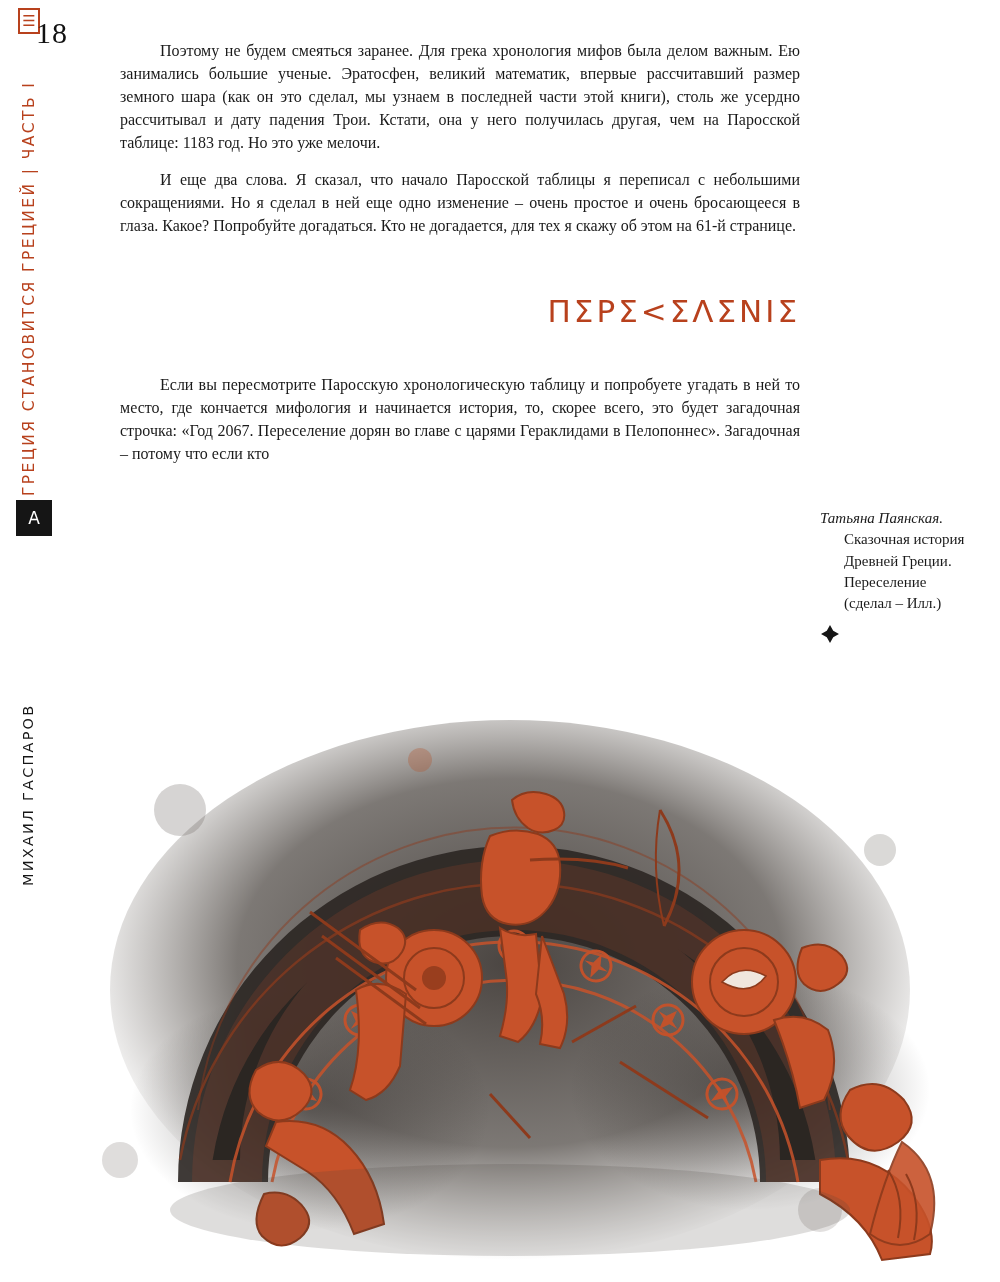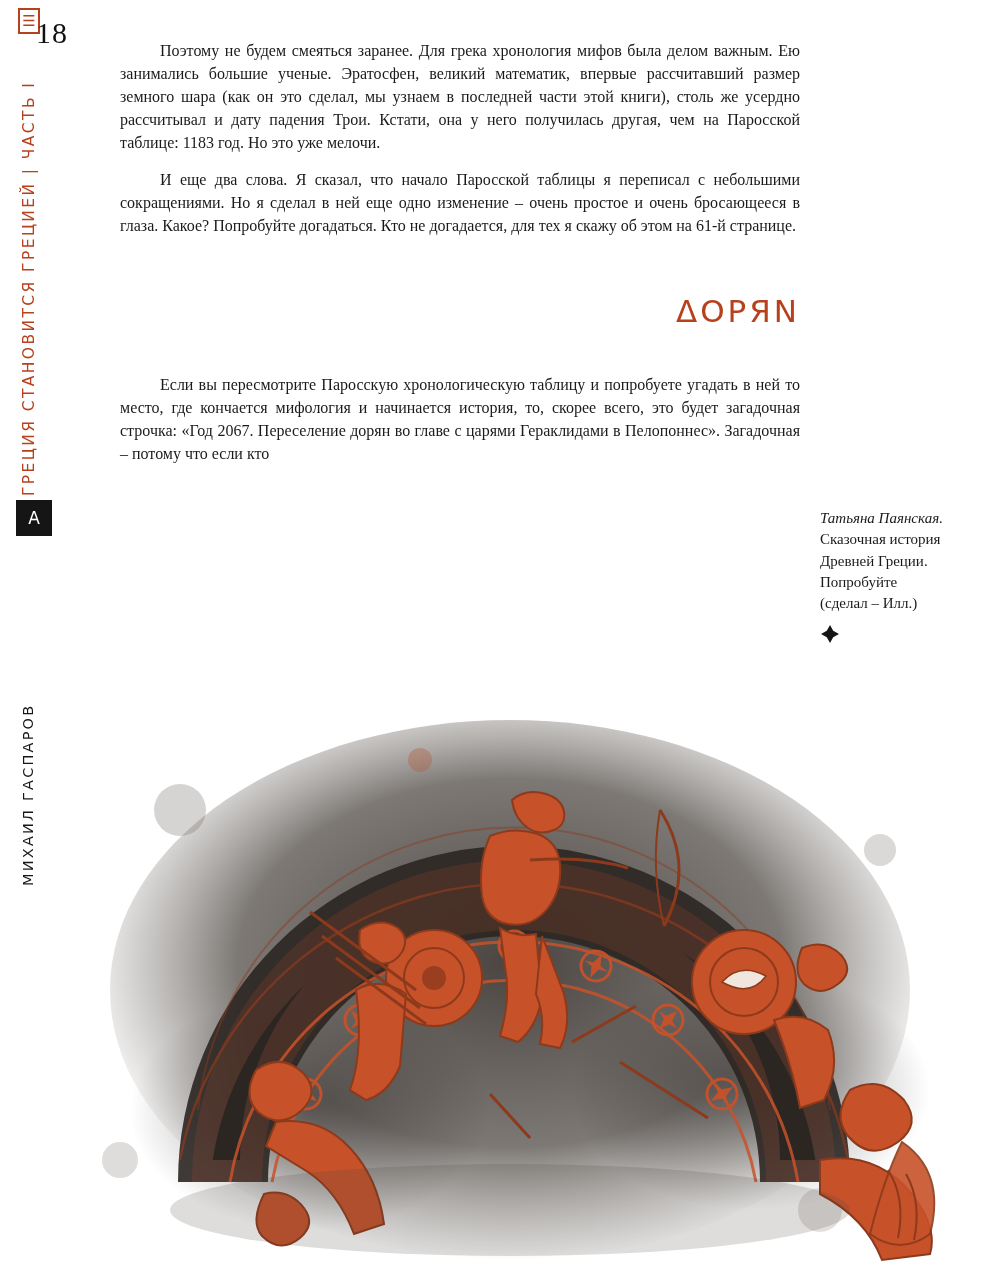--- a/index.html
+++ b/index.html
@@ -131,21 +131,21 @@
   .caption {
     position: absolute;
     left: 820px;
     top: 508px;
     width: 160px;
     font-size: 15px;
     line-height: 1.42;
     font-style: italic;
     color: #1a1a1a;
   }
-  .caption .reg { font-style: normal; }
+  .caption .reg { font-style: normal; margin-left: 24px; }
   .caption-mark {
     margin-top: 10px;
     width: 20px;
     height: 20px;
     position: relative;
   }
   .caption-mark svg { display: block; }
 
   
   .illus {
@@ -170,31 +170,31 @@
     <span>А</span>
   </div>
   <div class="rail-author">МИХАИЛ ГАСПАРОВ</div>
 </div>
 
 <div class="main">
   <p class="para">Поэтому не будем смеяться заранее. Для грека хронология мифов была делом важным. Ею занимались большие ученые. Эратосфен, великий математик, впервые рассчитавший размер земного шара (как он это сделал, мы узнаем в последней части этой книги), столь же усердно рассчитывал и дату падения Трои. Кстати, она у него получилась другая, чем на Паросской таблице: 1183 год. Но это уже мелочи.</p>
   <p class="para">И еще два слова. Я сказал, что начало Паросской таблицы я переписал с небольшими сокращениями. Но я сделал в ней еще одно изменение – очень простое и очень бросающееся в глаза. Какое? Попробуйте догадаться. Кто не догадается, для тех я скажу об этом на 61-й странице.</p>
 
   <h2 class="section-title">
-    <span class="l2">ΔΟΡЯΝ</span>
+    <span>ПΣΡΣ&lt;ΣΛΣΝΙΣ</span>
   </h2>
 
   <p class="para body-after">Если вы пересмотрите Паросскую хронологическую таблицу и попробуете угадать в ней то место, где кончается мифология и начинается история, то, скорее всего, это будет загадочная строчка: «Год 2067. Переселение дорян во главе с царями Гераклидами в Пелопоннес». Загадочная – потому что если кто</p>
 </div>
 
 <div class="caption">
   <div>Татьяна Паянская.</div>
   <div class="reg">Сказочная история</div>
   <div class="reg">Древней Греции.</div>
-  <div class="reg">Попробуйте</div>
+  <div class="reg">Переселение</div>
   <div class="reg">(сделал – Илл.)</div>
   <div class="caption-mark">
     <svg width="20" height="20" viewBox="0 0 20 20" aria-hidden="true">
       <path d="M10 1 L13.2 6.8 L19 10 L13.2 13.2 L10 19 L6.8 13.2 L1 10 L6.8 6.8 Z" fill="#151515"></path>
     </svg>
   </div>
 </div>
 
 <div class="illus">
   <svg width="900" height="580" viewBox="0 0 900 580" aria-hidden="true">

